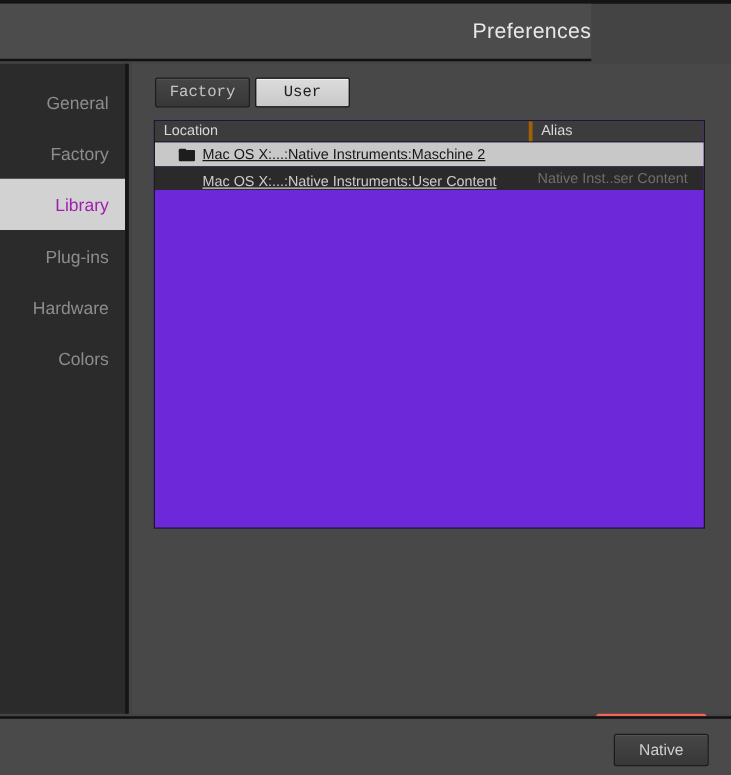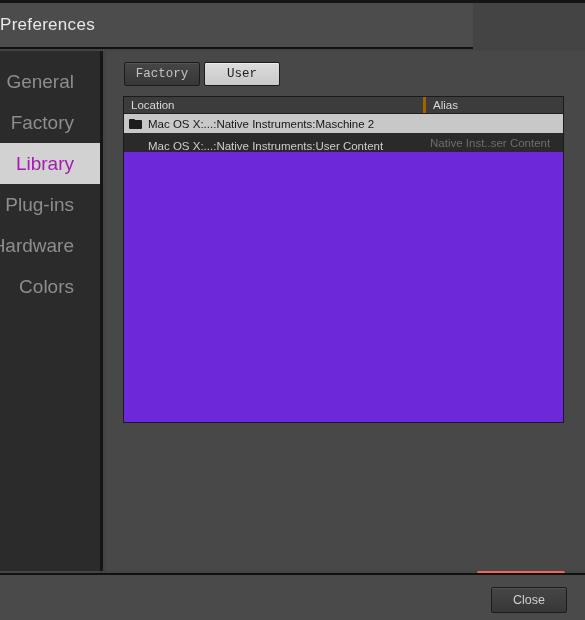--- a/index.html
+++ b/index.html
@@ -23,21 +23,22 @@
   
   .titlebar {
     position: absolute;
     left: 0; top: 0;
     width: 473px;
     height: 46px;
     background: #4c4c4c;
     border-bottom: 2px solid #111111;
     display: flex;
     align-items: center;
-    justify-content: flex-start;
+    justify-content: flex-end;
+    padding-left: 17px;
   }
   .titlebar-title {
     color: #e8e8e8;
     font-size: 17px;
     letter-spacing: 0.3px;
   }
 
   
   .sidebar {
     position: absolute;
@@ -46,23 +47,23 @@
     height: 520px;
     background: #2b2b2b;
     border-right: 3px solid #161616;
     padding-top: 10px;
   }
   .sidebar-item {
     height: 41px;
     display: flex;
     align-items: center;
     justify-content: flex-end;
-    padding-right: 26px;
+    padding-right: 13px;
     color: #8d8d8d;
-    font-size: 19px;
+    font-size: 14px;
   }
   .sidebar-item.active {
     background: #d2d2d2;
     color: #a21caf;
   }
 
   
   .content {
     position: absolute;
     left: 106px; top: 48px;
@@ -133,21 +134,21 @@
     height: 19px;
     align-items: stretch;
   }
   .list-row .cell {
     display: flex;
     align-items: center;
     font-size: 11.5px;
     overflow: hidden;
     white-space: nowrap;
   }
-  .list-row .cell.col-location { padding-left: 5px; }
+  .list-row .cell.col-location { padding-left: 19px; text-decoration: underline; }
   .list-row .cell.col-alias { padding-left: 7px; }
 
   .list-row.selected { background: #c8c8c8; }
   .list-row.selected .cell.col-location { color: #161616; }
   .list-row.selected .cell.col-alias { color: #5e5e5e; }
 
   .list-row.normal { background: #2a2a2a; }
   .list-row.normal .cell.col-location { color: #cdcdcd; align-items: flex-end; }
   .list-row.normal .cell.col-alias { color: #6e6e6e; }
 
@@ -310,17 +311,17 @@
         <div class="btn btn-rescan">
           <span>Rescan</span>
         </div>
       </div>
     </div>
 
   </div>
 
   <div class="footer">
     <div class="btn btn-close">
-      <span>Close</span>
+      <span>Native</span>
     </div>
   </div>
 
 </div>
 
 </body></html>

